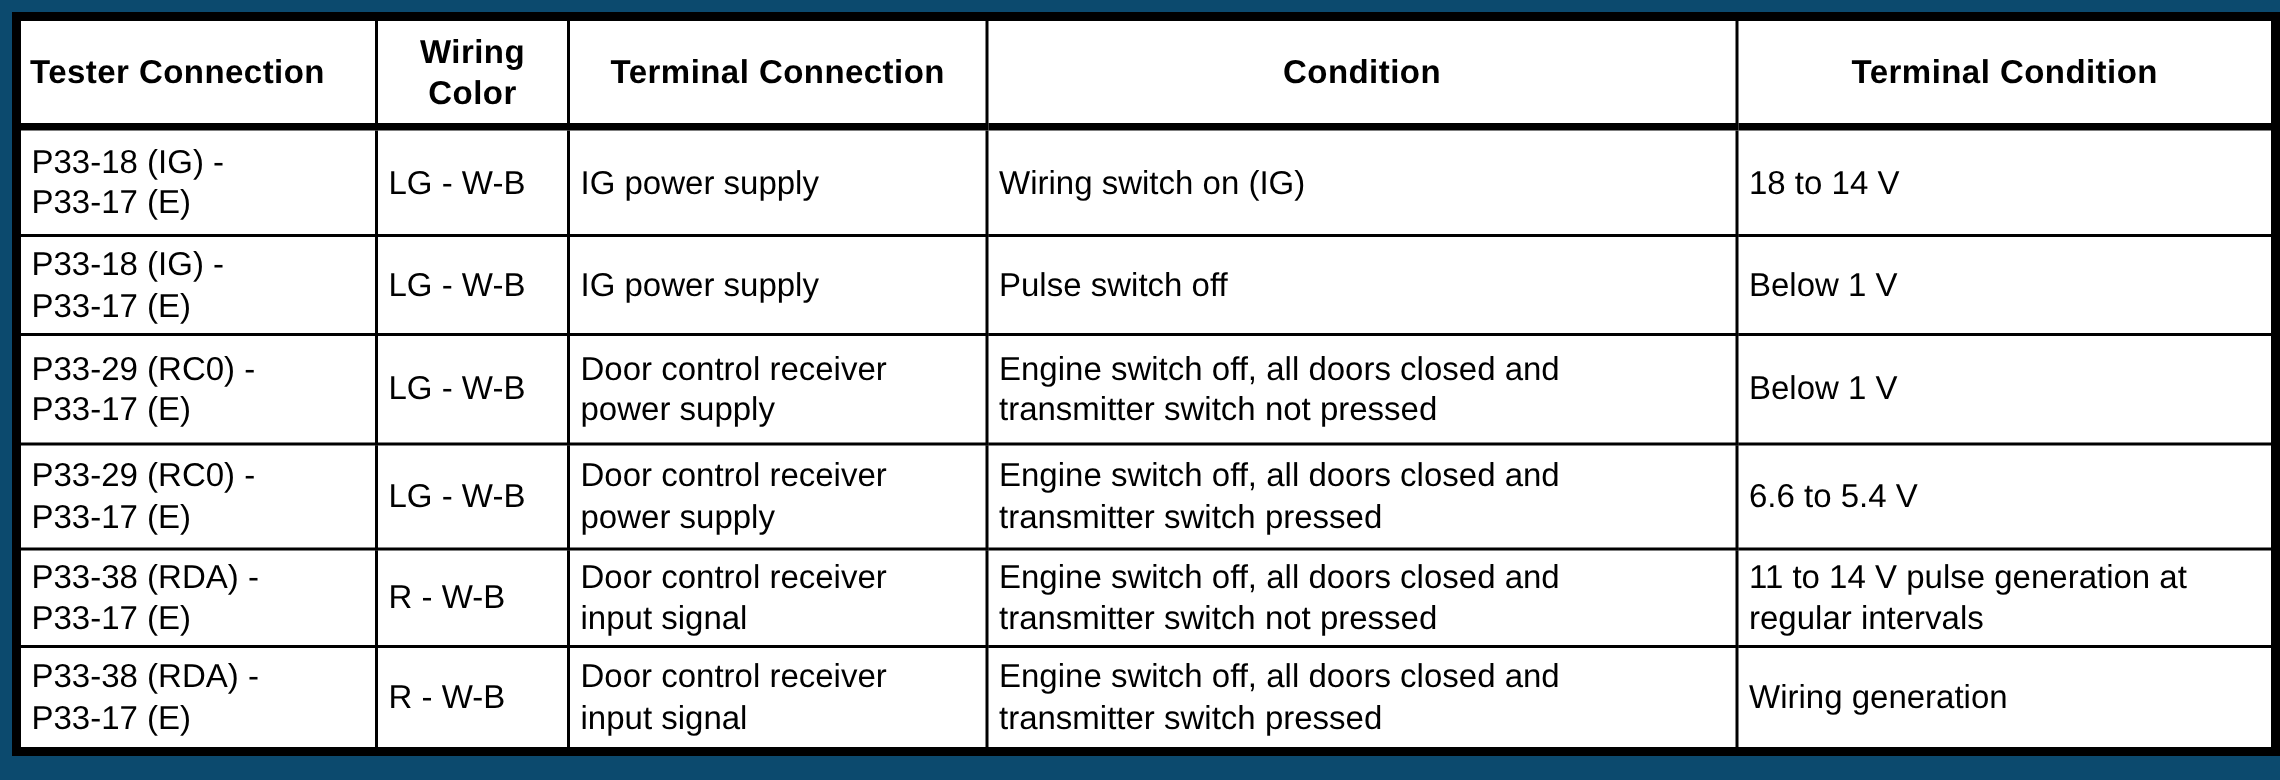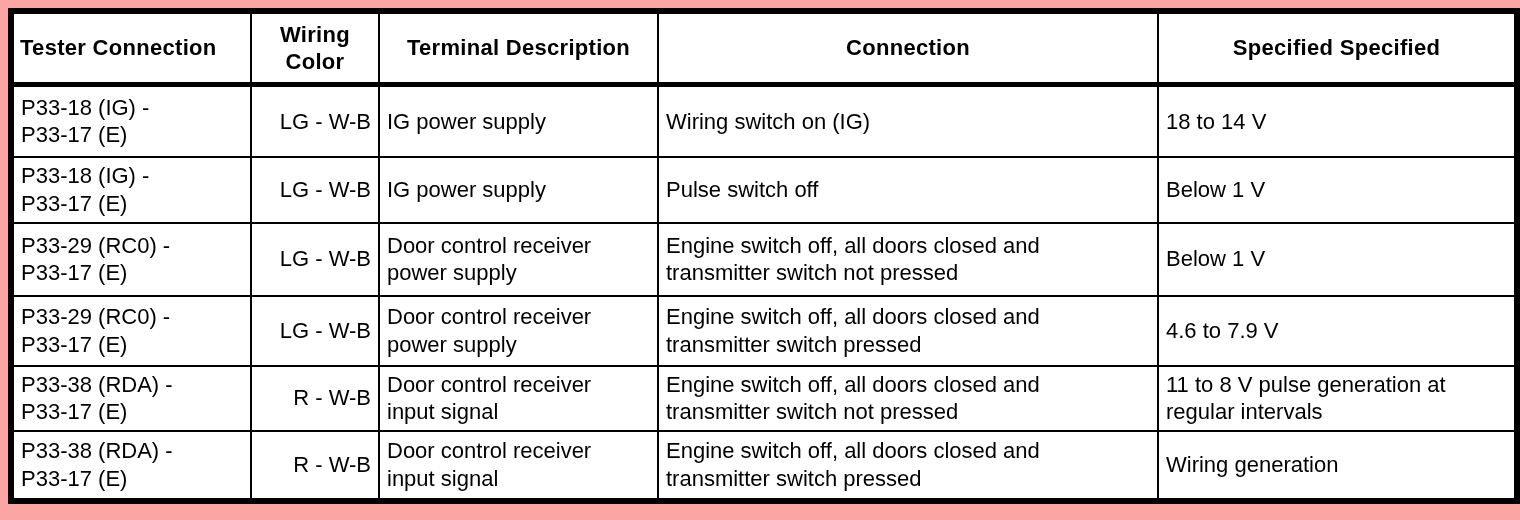--- a/index.html
+++ b/index.html
@@ -7,21 +7,21 @@
     padding: 0;
     background: #ffffff;
     width: 1520px;
     height: 520px;
     overflow: hidden;
   }
   .page {
     position: relative;
     width: 1520px;
     height: 520px;
-    background: #fca5a5;
+    background: #0c4a6e;
   }
   table.spec-table {
     position: absolute;
     left: 8px;
     top: 8px;
     width: 1506px;
     border-collapse: collapse;
     table-layout: fixed;
     border: 6px solid #000000;
     font-family: "Liberation Sans", "DejaVu Sans", sans-serif;
@@ -46,21 +46,21 @@
     height: 62px;
   }
   table.spec-table thead th.col-tester {
     text-align: left;
     padding-left: 6px;
   }
   table.spec-table td {
     text-align: left;
   }
   table.spec-table td.col-wiring {
-    text-align: right;
+    text-align: left;
   }
   tr.r1 { height: 72px; }
   tr.r2 { height: 66px; }
   tr.r3 { height: 73px; }
   tr.r4 { height: 70px; }
   tr.r5 { height: 65px; }
   tr.r6 { height: 70px; }
 </style>
 </head>
 <body>
@@ -72,23 +72,23 @@
       <col style="width:128px">
       <col style="width:279px">
       <col style="width:500px">
       <col style="width:359px">
     </colgroup>
     <thead>
       <tr>
         <th class="col-tester">Tester Connection</th>
         <th>Wiring
 Color</th>
-        <th>Terminal Description</th>
-        <th>Connection</th>
-        <th>Specified Specified</th>
+        <th>Terminal Connection</th>
+        <th>Condition</th>
+        <th>Terminal Condition</th>
       </tr>
     </thead>
     <tbody>
       <tr class="r1">
         <td>P33-18 (IG) -
 P33-17 (E)</td>
         <td class="col-wiring">LG - W-B</td>
         <td>IG power supply</td>
         <td>Wiring switch on (IG)</td>
         <td>18 to 14 V</td>
@@ -112,31 +112,31 @@
         <td>Below 1 V</td>
       </tr>
       <tr class="r4">
         <td>P33-29 (RC0) -
 P33-17 (E)</td>
         <td class="col-wiring">LG - W-B</td>
         <td>Door control receiver
 power supply</td>
         <td>Engine switch off, all doors closed and
 transmitter switch pressed</td>
-        <td>4.6 to 7.9 V</td>
+        <td>6.6 to 5.4 V</td>
       </tr>
       <tr class="r5">
         <td>P33-38 (RDA) -
 P33-17 (E)</td>
         <td class="col-wiring">R - W-B</td>
         <td>Door control receiver
 input signal</td>
         <td>Engine switch off, all doors closed and
 transmitter switch not pressed</td>
-        <td>11 to 8 V pulse generation at
+        <td>11 to 14 V pulse generation at
 regular intervals</td>
       </tr>
       <tr class="r6">
         <td>P33-38 (RDA) -
 P33-17 (E)</td>
         <td class="col-wiring">R - W-B</td>
         <td>Door control receiver
 input signal</td>
         <td>Engine switch off, all doors closed and
 transmitter switch pressed</td>

